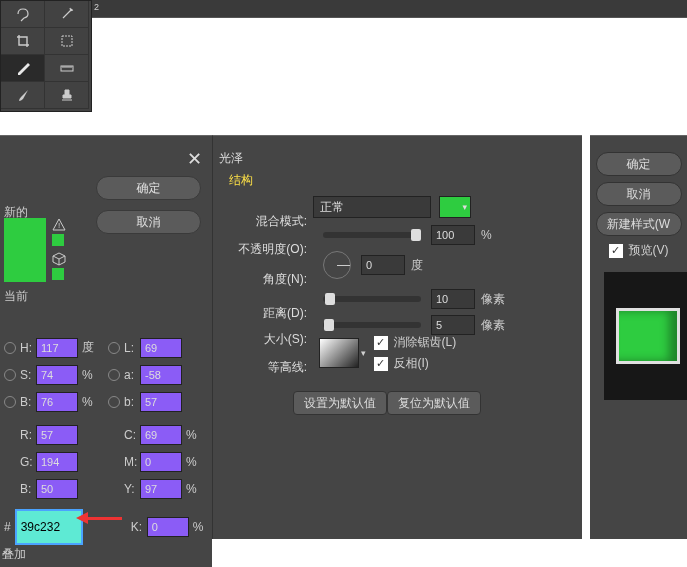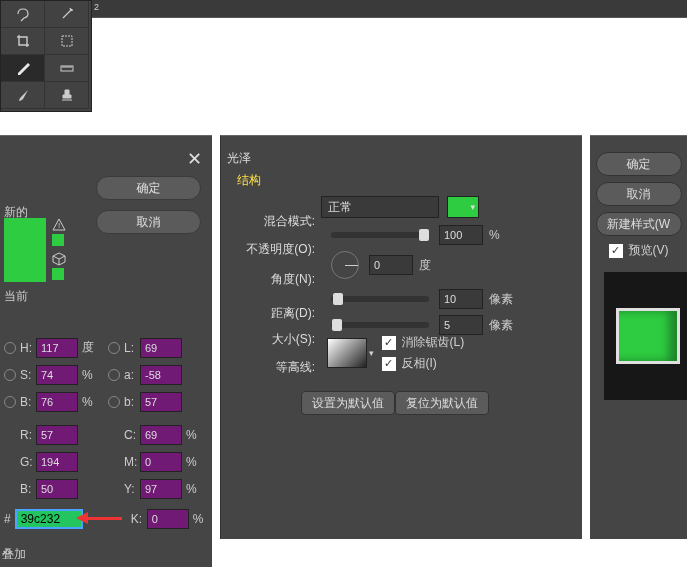--- a/index.html
+++ b/index.html
@@ -25,32 +25,32 @@
 .cp-new-label { position: absolute; top: 68px; left: 4px; color: #ccc; }
 .cp-swatch-new { position: absolute; top: 82px; left: 4px; width: 42px; height: 32px; background: #2ecc40; }
 .cp-swatch-cur { position: absolute; top: 114px; left: 4px; width: 42px; height: 32px; background: #2ecc40; }
 .cp-cur-label { position: absolute; top: 152px; left: 4px; color: #ccc; }
 .cp-alert { position: absolute; top: 82px; left: 52px; width: 14px; height: 14px; }
 .cp-small-sw { position: absolute; left: 52px; width: 12px; height: 12px; background: #2ecc40; }
 .cp-grid { position: absolute; top: 198px; left: 4px; width: 200px; }
 .cp-row { display: flex; align-items: center; height: 27px; }
 .cp-radio { width: 12px; height: 12px; border: 1px solid #888; border-radius: 50%; margin-right: 4px; }
 .cp-lab { width: 16px; color: #ccc; }
-.cp-input { width: 42px; height: 20px; background: #701a75; border: 1px solid #222; color: #ddd; padding: 0 4px; font-size: 11px; }
+.cp-input { width: 42px; height: 20px; background: #8b5cf6; border: 1px solid #222; color: #ddd; padding: 0 4px; font-size: 11px; }
 .cp-unit { width: 22px; color: #ccc; padding-left: 4px; }
 .cp-col2 { margin-left: 8px; }
 .cp-hex-row { position: absolute; top: 373px; left: 4px; display: flex; align-items: center; }
 .cp-hex-hash { margin-right: 4px; }
-.cp-hex { width: 68px; height: 20px; background: #22c55e; border: 2px solid #4aa3ff; color: #000; padding: 0 4px; font-size: 12px; }
+.cp-hex { width: 68px; height: 36px; background: #5eead4; border: 2px solid #4aa3ff; color: #000; padding: 0 4px; font-size: 12px; }
 .cp-bottom { position: absolute; top: 410px; left: 2px; color: #ccc; }
 .arrow { position: absolute; top: 376px; left: 82px; width: 40px; height: 14px; }
 .arrow-line { position: absolute; top: 5px; left: 0; width: 40px; height: 3px; background: #e33; }
 .arrow-head { position: absolute; top: 0; left: -6px; width: 0; height: 0; border-right: 12px solid #e33; border-top: 6px solid transparent; border-bottom: 6px solid transparent; }
 
-.satin-panel { position: absolute; top: 0; left: 220px; width: 370px; height: 404px; background: #454545; border-left: 1px solid #333; border-top: 1px solid #666; }
+.satin-panel { position: absolute; top: 0; left: 212px; width: 370px; height: 404px; background: #454545; border-left: 1px solid #333; border-top: 1px solid #666; }
 .sp-title { position: absolute; top: 14px; left: 6px; color: #ddd; }
 .sp-sec { position: absolute; top: 36px; left: 16px; color: #fde047; }
 .sp-row { position: absolute; left: 20px; display: flex; align-items: center; height: 26px; }
 .sp-label { width: 80px; text-align: right; color: #ddd; padding-right: 6px; margin-top: 29px; }
 .sp-select { width: 118px; height: 22px; background: #3a3a3a; border: 1px solid #222; color: #ddd; padding: 0 6px; display: flex; align-items: center; justify-content: space-between; }
 .sp-color { width: 32px; height: 22px; background: #2ecc40; margin-left: 8px; border: 1px solid #222; }
 .sp-slider { width: 98px; height: 6px; background: #333; border-radius: 3px; margin: 0 10px; position: relative; }
 .sp-thumb { position: absolute; top: -3px; width: 10px; height: 12px; background: #ddd; border-radius: 2px; }
 .sp-num { width: 44px; height: 20px; background: #3a3a3a; border: 1px solid #222; color: #ddd; padding: 0 4px; font-size: 11px; }
 .sp-unit2 { margin-left: 6px; color: #ccc; }

